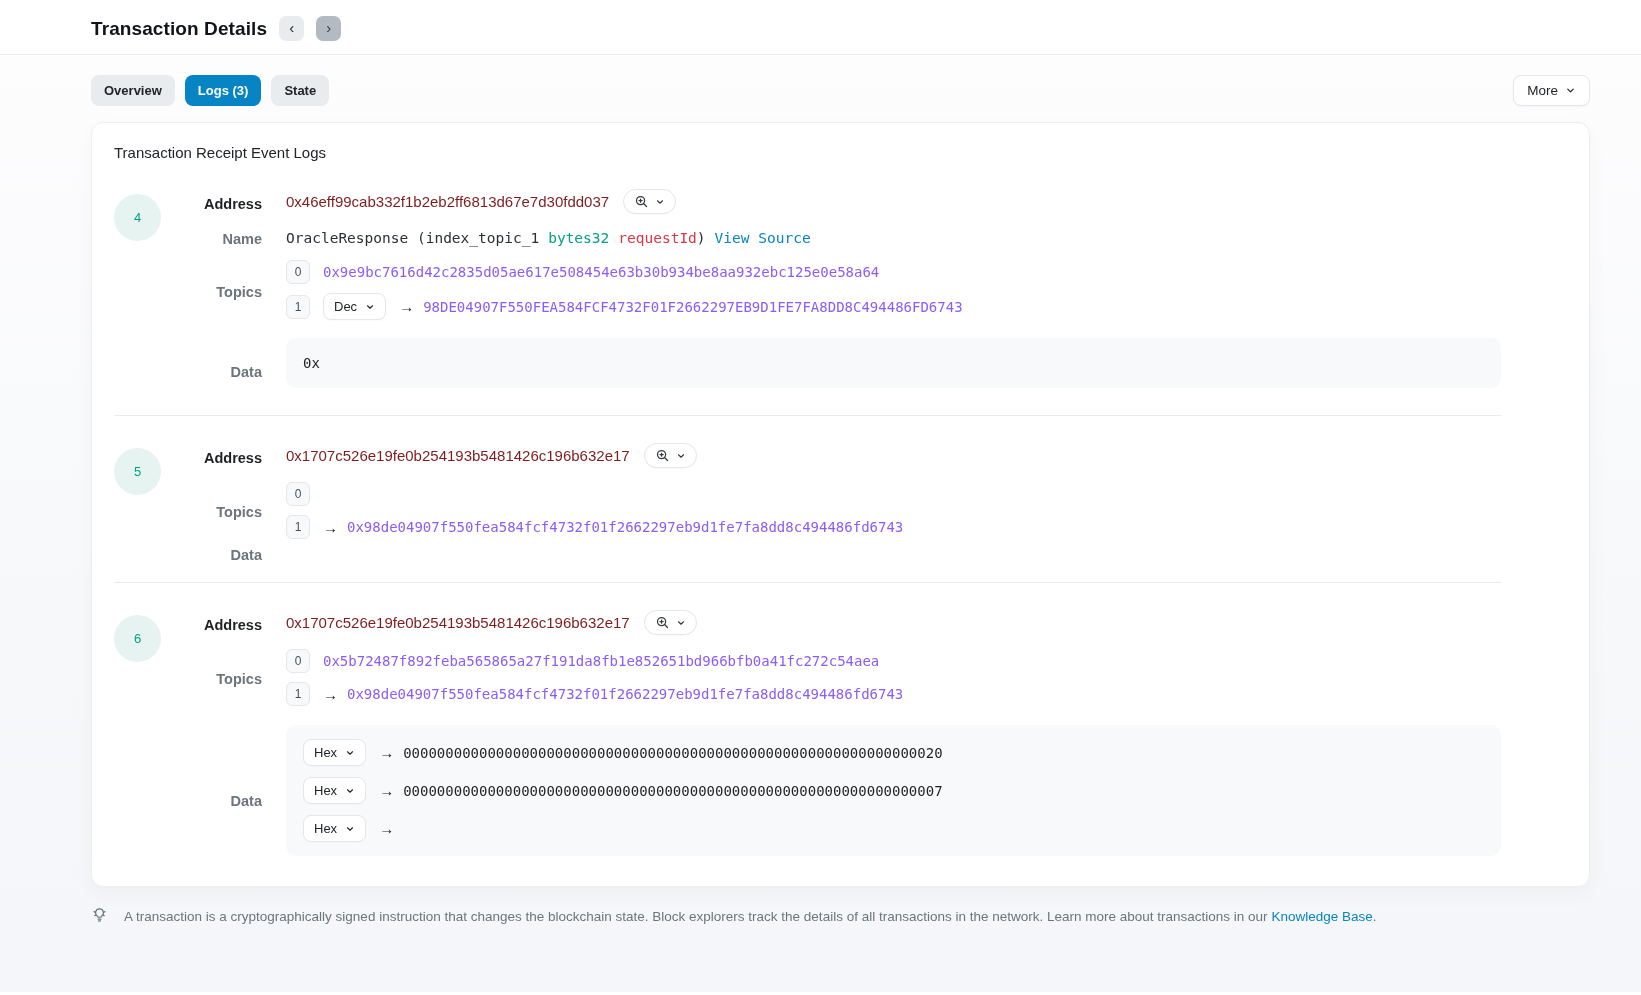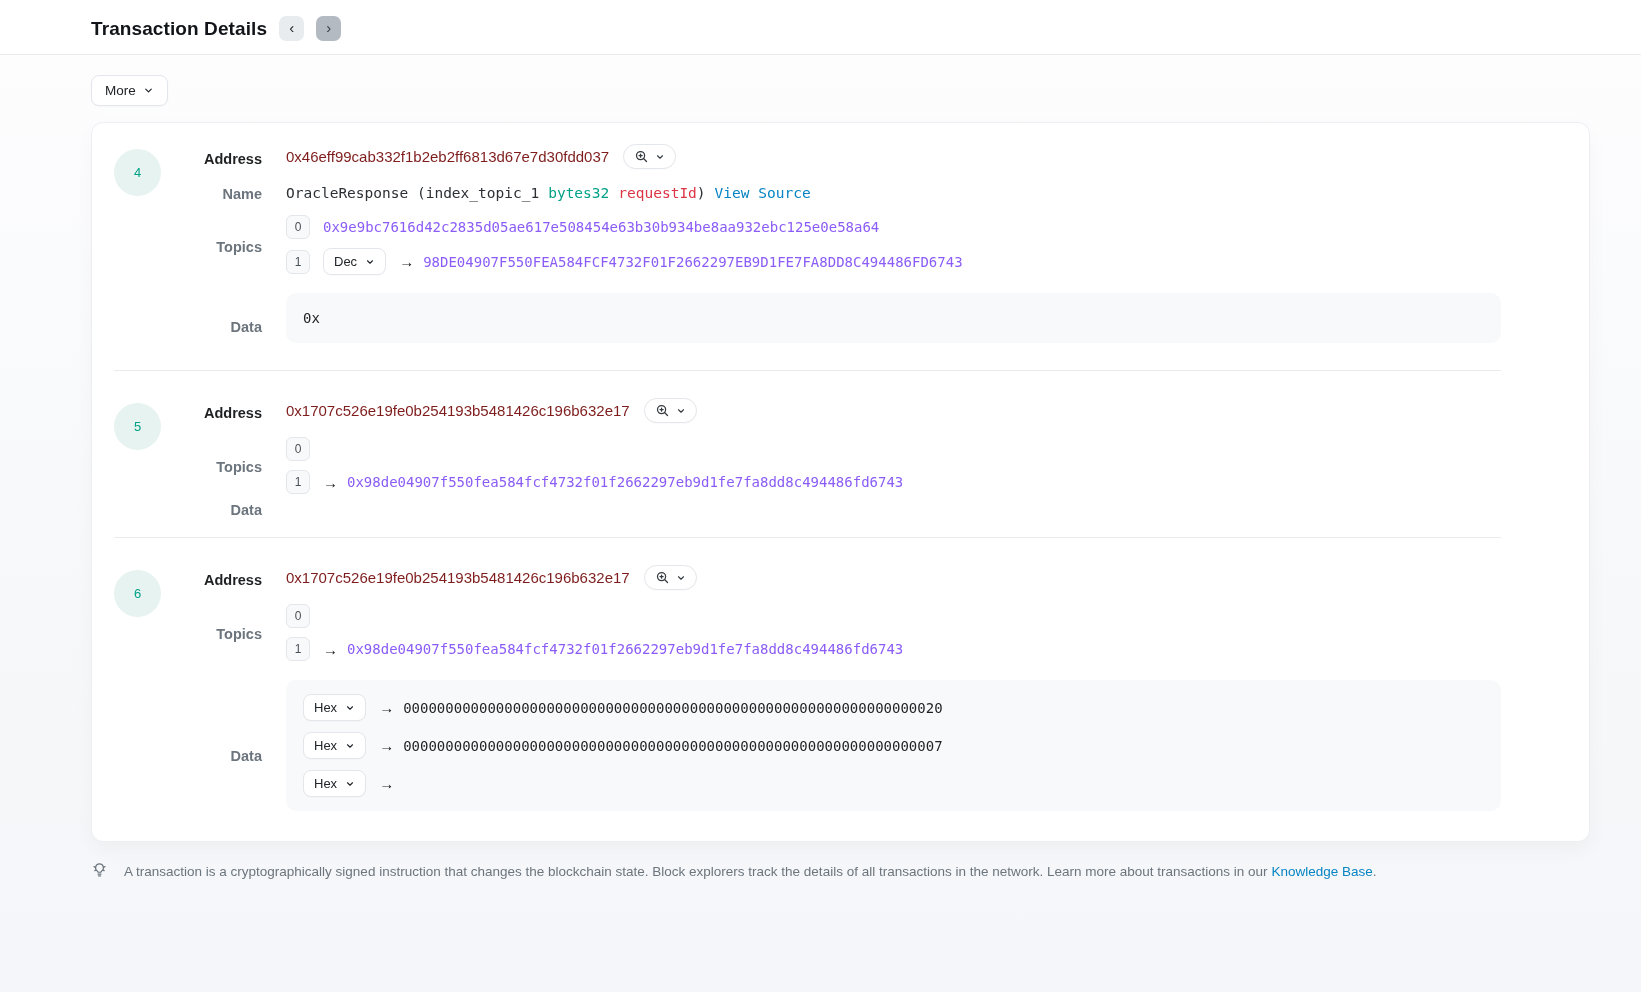--- a/index.html
+++ b/index.html
@@ -129,31 +129,37 @@
   </button>
   <button class="nav-btn next">
     <span>›</span>
   </button>
 </div>
 <hr class="header-divider">
 
 <div class="content">
 
   <div class="toolbar">
+    <div class="tab-group">
+      <button class="tab-pill">Overview</button>
+      <button class="tab-pill active">Logs (3)</button>
+      <button class="tab-pill">State</button>
+    </div>
     <button class="more-btn">
       <span>More</span>
       <span class="chev">
         <svg width="11" height="11" viewBox="0 0 24 24" fill="none" stroke="#212529" stroke-width="2.6" stroke-linecap="round" stroke-linejoin="round">
             <polyline points="6 9 12 15 18 9"></polyline>
           </svg>
       </span>
     </button>
   </div>
 
   <div class="card">
+    <div class="card-heading">Transaction Receipt Event Logs</div>
 
     <div class="entries">
 
       <div class="log-entry">
         <div class="log-badge">4</div>
 
         <div class="row">
           <div class="row-label strong">Address</div>
           <div class="row-value addr-line">
             <a class="addr-link">0x46eff99cab332f1b2eb2ff6813d67e7d30fdd037</a>
@@ -283,20 +289,21 @@
               </span>
             </button>
           </div>
         </div>
 
         <div class="row">
           <div class="row-label">Topics</div>
           <div class="row-value topics-stack">
             <div class="topic-row">
               <span class="topic-num">0</span>
+              <span class="topic-hex mono">0x5b72487f892feba565865a27f191da8fb1e852651bd966bfb0a41fc272c54aea</span>
             </div>
             <div class="topic-row">
               <span class="topic-num">1</span>
               <span class="arrow-glyph">→</span>
               <span class="topic-hex mono">0x98de04907f550fea584fcf4732f01f2662297eb9d1fe7fa8dd8c494486fd6743</span>
             </div>
           </div>
         </div>
 
         <div class="row" style="margin-top:19px;">

